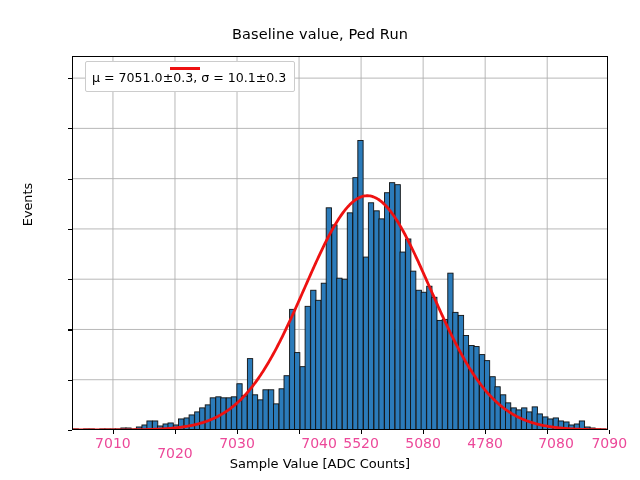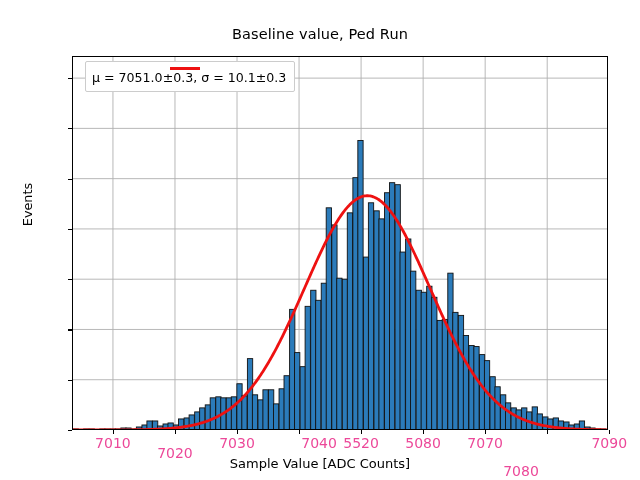--- a/index.html
+++ b/index.html
@@ -284,23 +284,23 @@
       <div class="xtick-label" style="left: 174.981px; margin-top: 10px;">7020</div>
       <div class="xtick-mark" style="left: 174.981px;"></div>
       <div class="xtick-label" style="left: 237.019px;">7030</div>
       <div class="xtick-mark" style="left: 237.019px;"></div>
       <div class="xtick-label" style="left: 299.056px; margin-left: 20px;">7040</div>
       <div class="xtick-mark" style="left: 299.056px;"></div>
       <div class="xtick-label" style="left: 361.093px;">5520</div>
       <div class="xtick-mark" style="left: 361.093px;"></div>
       <div class="xtick-label" style="left: 423.13px;">5080</div>
       <div class="xtick-mark" style="left: 423.13px;"></div>
-      <div class="xtick-label" style="left: 485.167px;">7070</div>
+      <div class="xtick-label" style="left: 485.167px;">4780</div>
       <div class="xtick-mark" style="left: 485.167px;"></div>
-      <div class="xtick-label" style="left: 521px; margin-top: 28px;">7080</div>
+      <div class="xtick-label" style="left: 556px;">7080</div>
       <div class="xtick-mark" style="left: 547.204px;"></div>
       <div class="xtick-label" style="left: 609.241px; text-align: center;">7090</div>
       <div class="xtick-mark" style="left: 609.241px;"></div>
     </div>
 
   <div id="ylabel">Events</div>
   <div id="xlabel">Sample Value [ADC Counts]</div>
 
   <div id="legend">
     <div class="legend-row">

